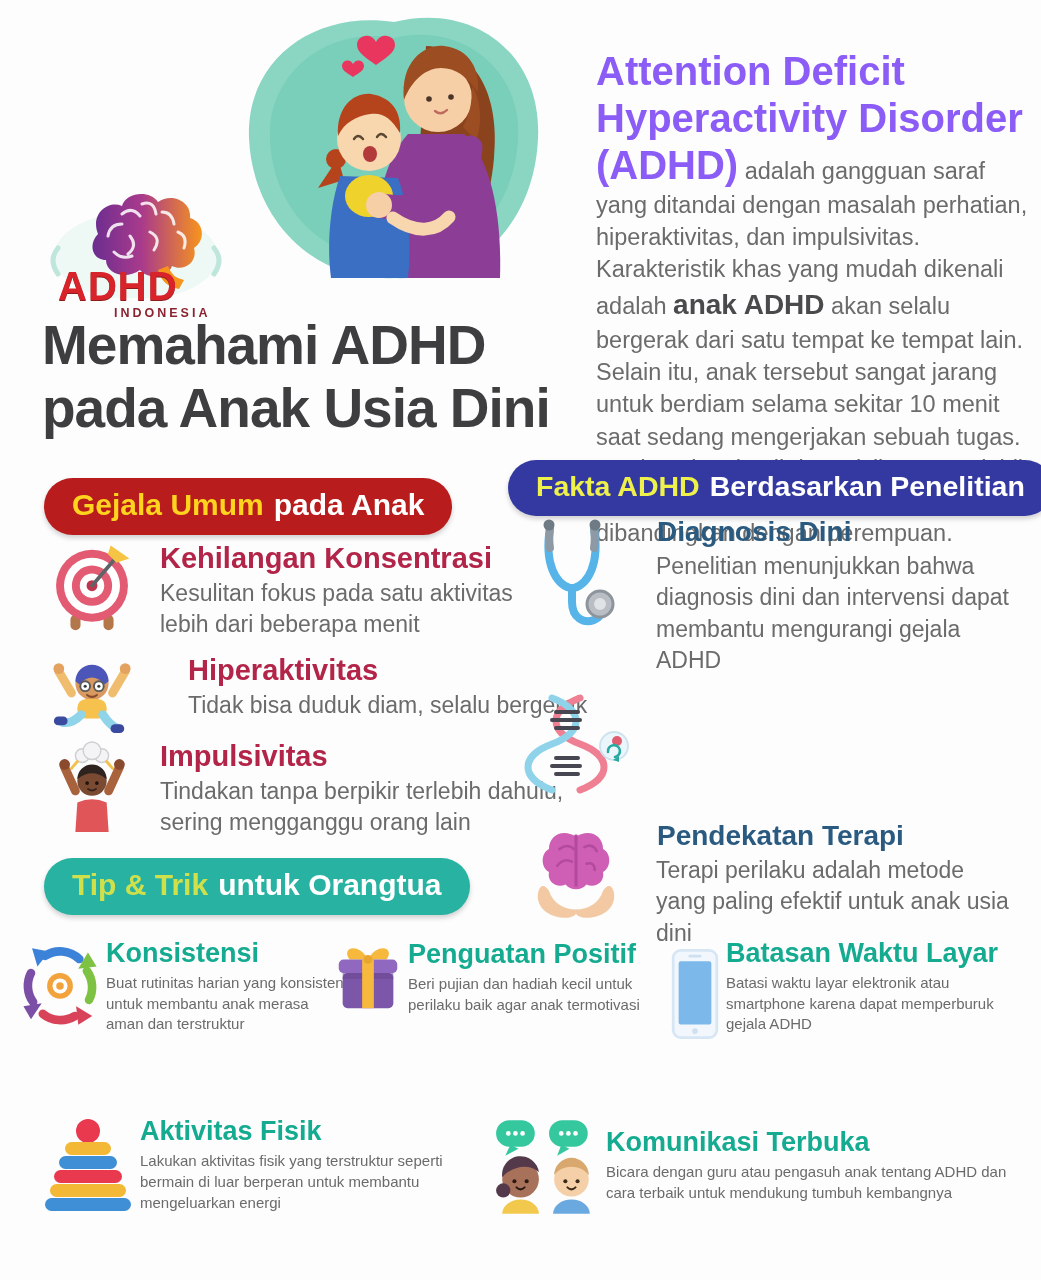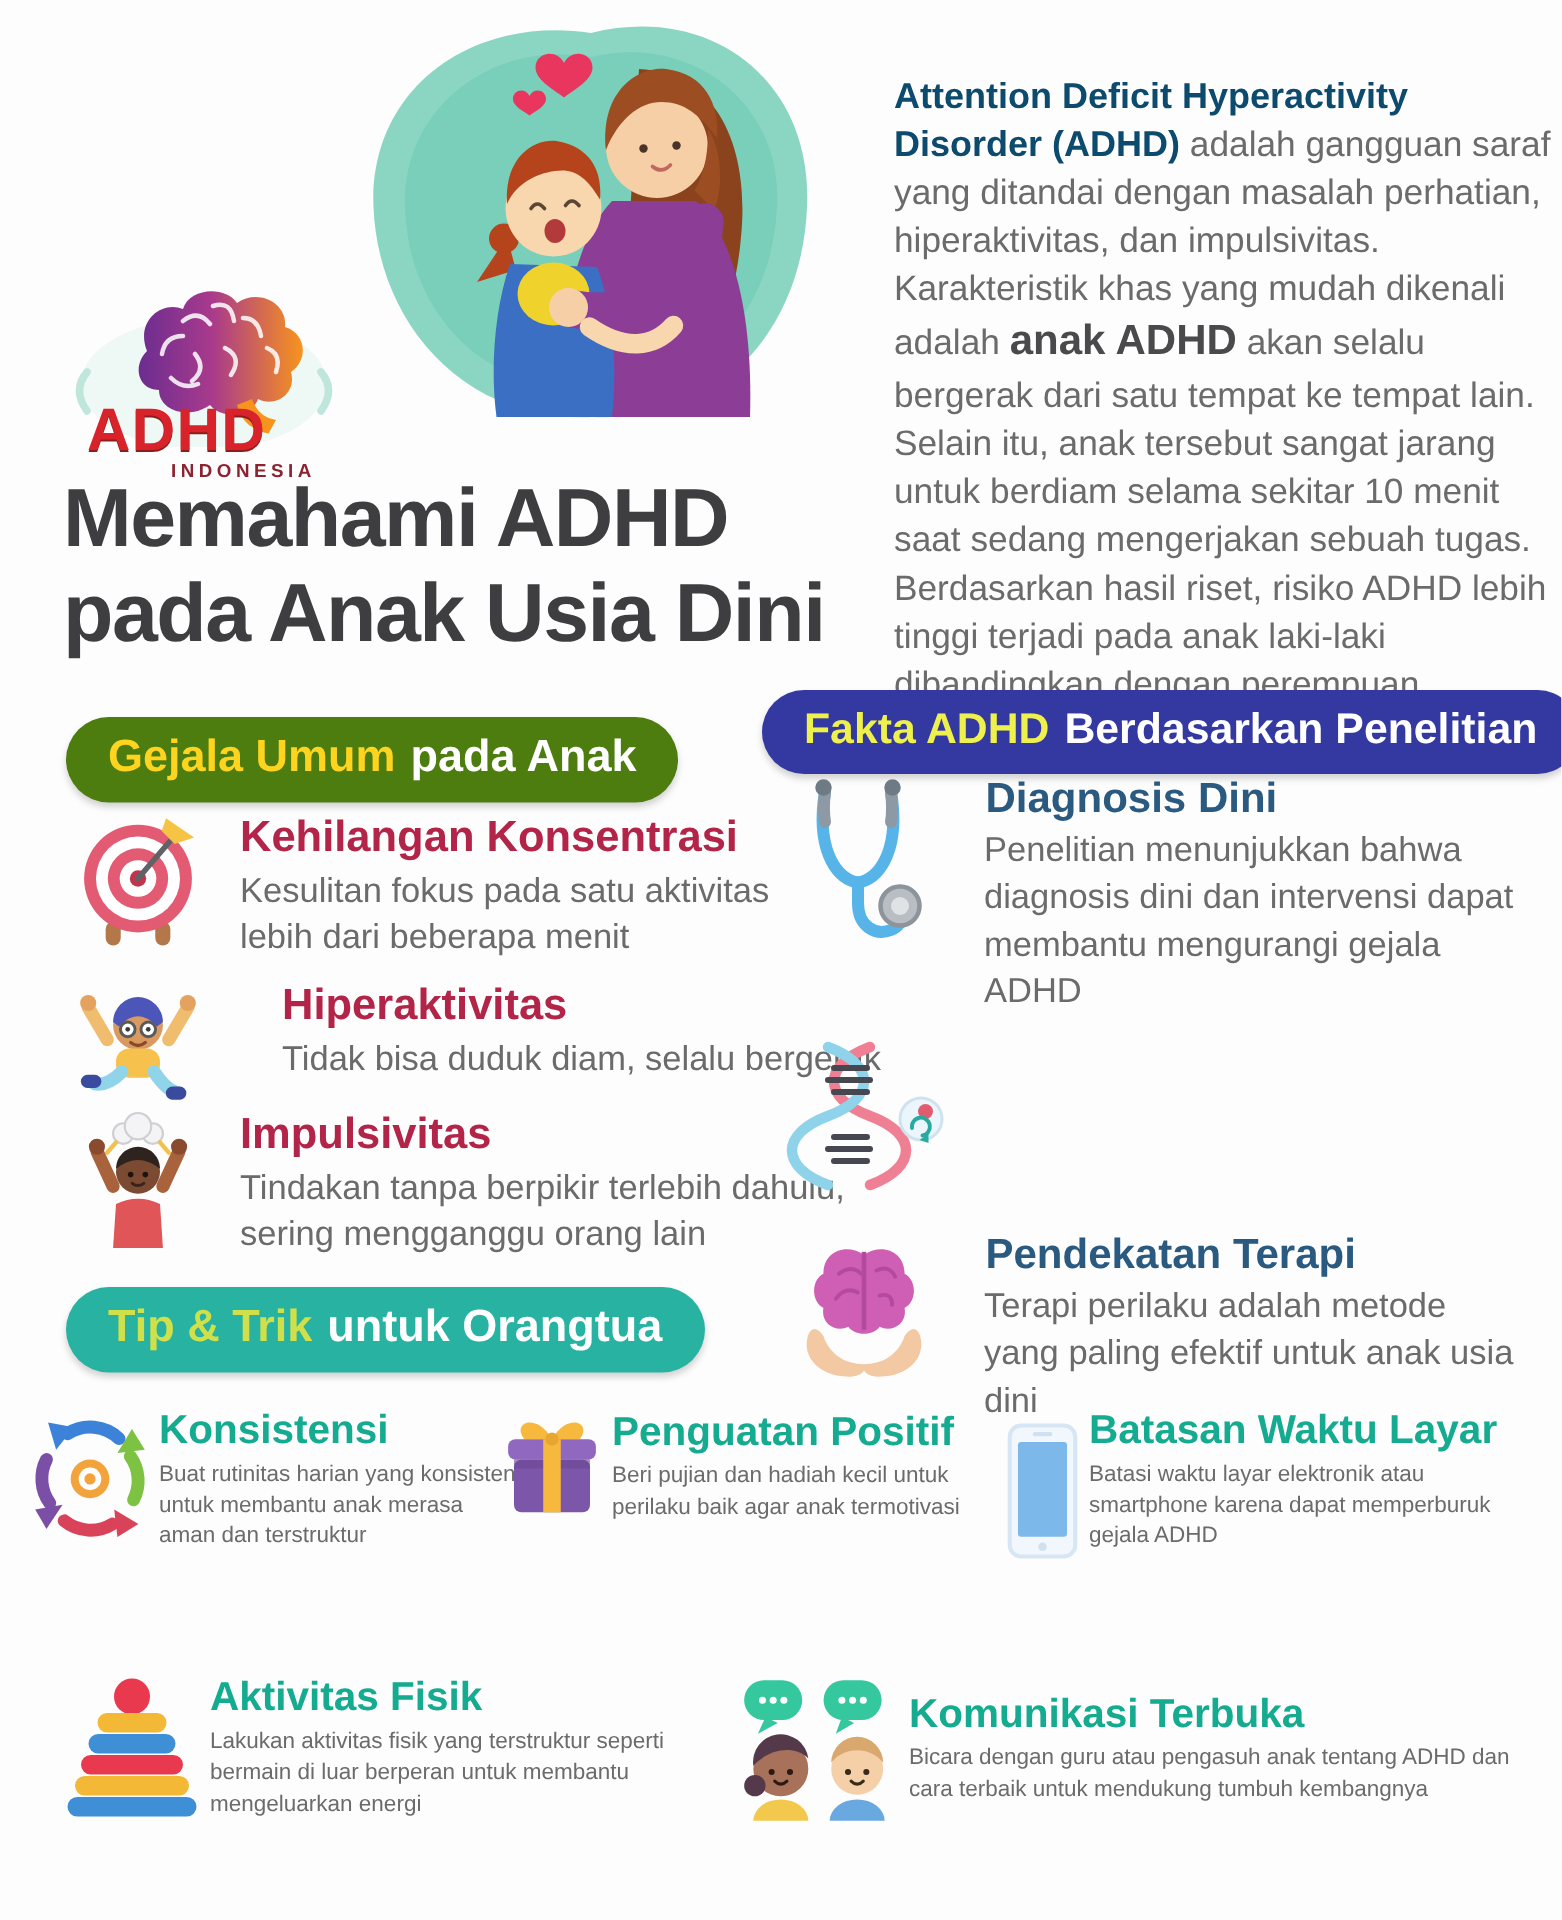--- a/index.html
+++ b/index.html
@@ -8,32 +8,32 @@
   .abs{position:absolute;}
 
   
   .logo{left:36px;top:178px;width:210px;text-align:left;}
   .logo-brand{font-size:40px;font-weight:bold;color:#d8232a;letter-spacing:1px;line-height:0.9;
               margin:-34px 0 0 22px;text-shadow:0 1px 0 #8c1d1d;}
   .logo-sub{font-size:12.5px;font-weight:bold;color:#8c2330;letter-spacing:3px;margin:2px 0 0 78px;}
 
   
   .intro{left:596px;top:24px;width:442px;font-size:23.5px;line-height:1.37;color:#6b6b6b;}
-  .intro b.head{font-size:24px;line-height:1.18;color:#0c4a6e;text-align:right;}
+  .intro b.head{font-size:40px;line-height:1.18;color:#8b5cf6;text-align:right;}
   .intro b.inline{font-size:28px;color:#4a4a4c;}
 
   
   .main-title{left:42px;top:314px;width:560px;font-size:55px;font-weight:bold;color:#3e3e40;
               line-height:1.14;letter-spacing:-1px;}
 
   
   .pill{display:inline-block;border-radius:40px;padding:10px 28px 13px;font-weight:bold;
         box-shadow:0 3px 5px rgba(0,0,0,.18);white-space:nowrap;}
   .pill .hl{margin-right:10px;}
-  .pill-red{left:44px;top:478px;background:#4d7c0f;font-size:30px;}
+  .pill-red{left:44px;top:478px;background:#b91c1c;font-size:30px;}
   .pill-red .hl{color:#ffd41f;} .pill-red .rest{color:#ffffff;}
   .pill-blue{left:508px;top:460px;background:#3339a1;font-size:28.5px;}
   .pill-blue .hl{color:#eef04c;} .pill-blue .rest{color:#ffffff;}
   .pill-teal{left:44px;top:858px;background:#27b2a2;font-size:30px;}
   .pill-teal .hl{color:#cfe04b;} .pill-teal .rest{color:#ffffff;}
 
   
   .sym-item{left:44px;width:472px;display:flex;gap:20px;align-items:flex-start;}
   .sym-icon{flex:none;width:96px;display:flex;justify-content:center;}
   .sym-title{font-size:29px;font-weight:bold;color:#b22448;margin:0 0 3px;}

